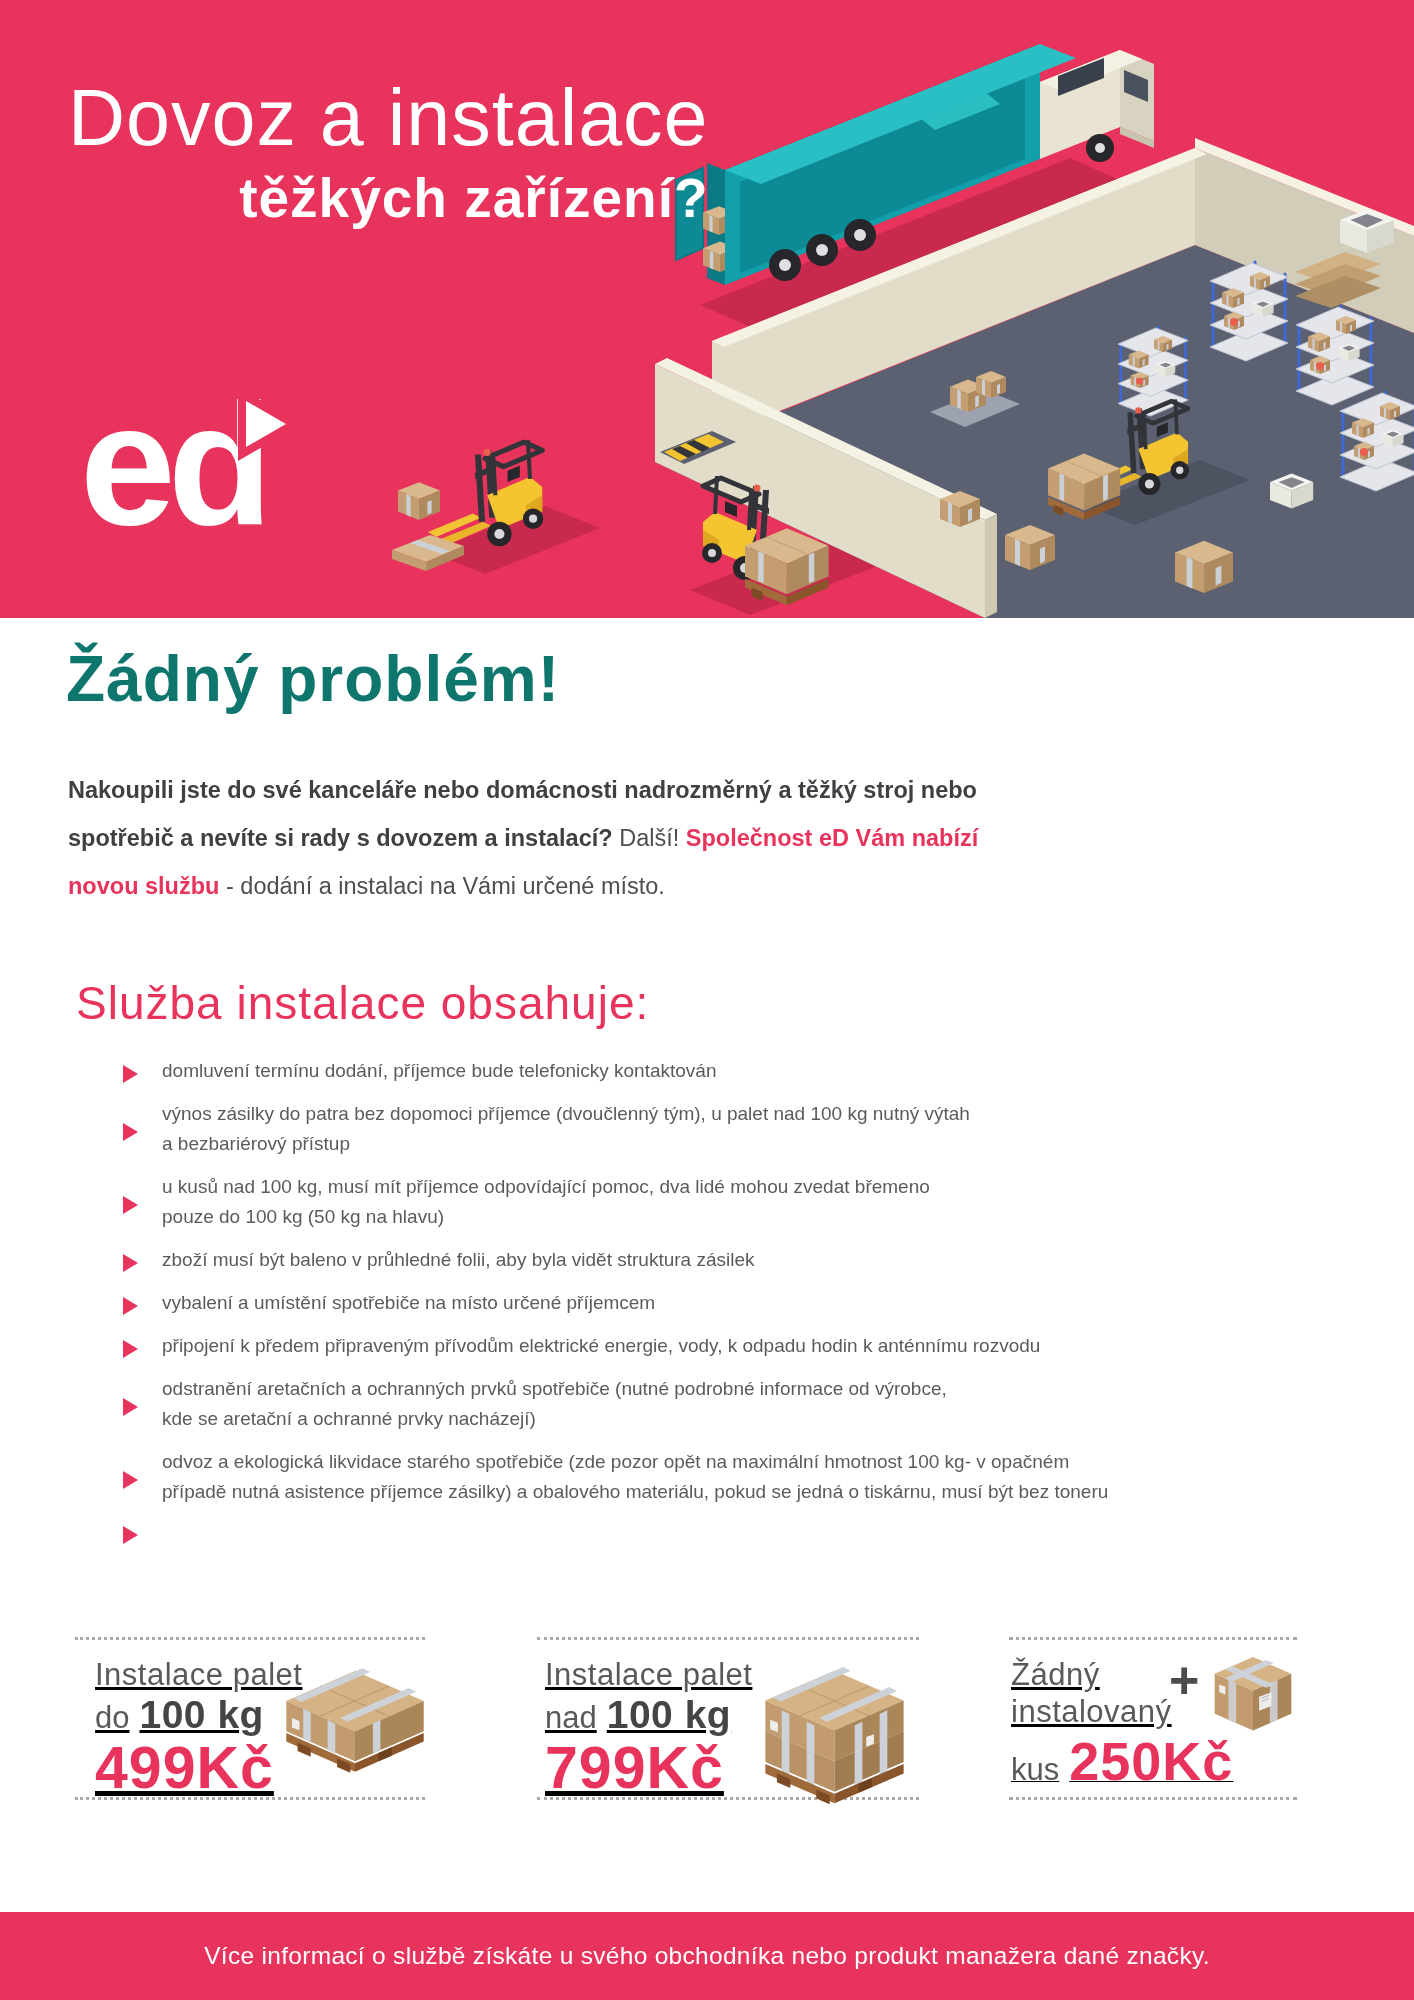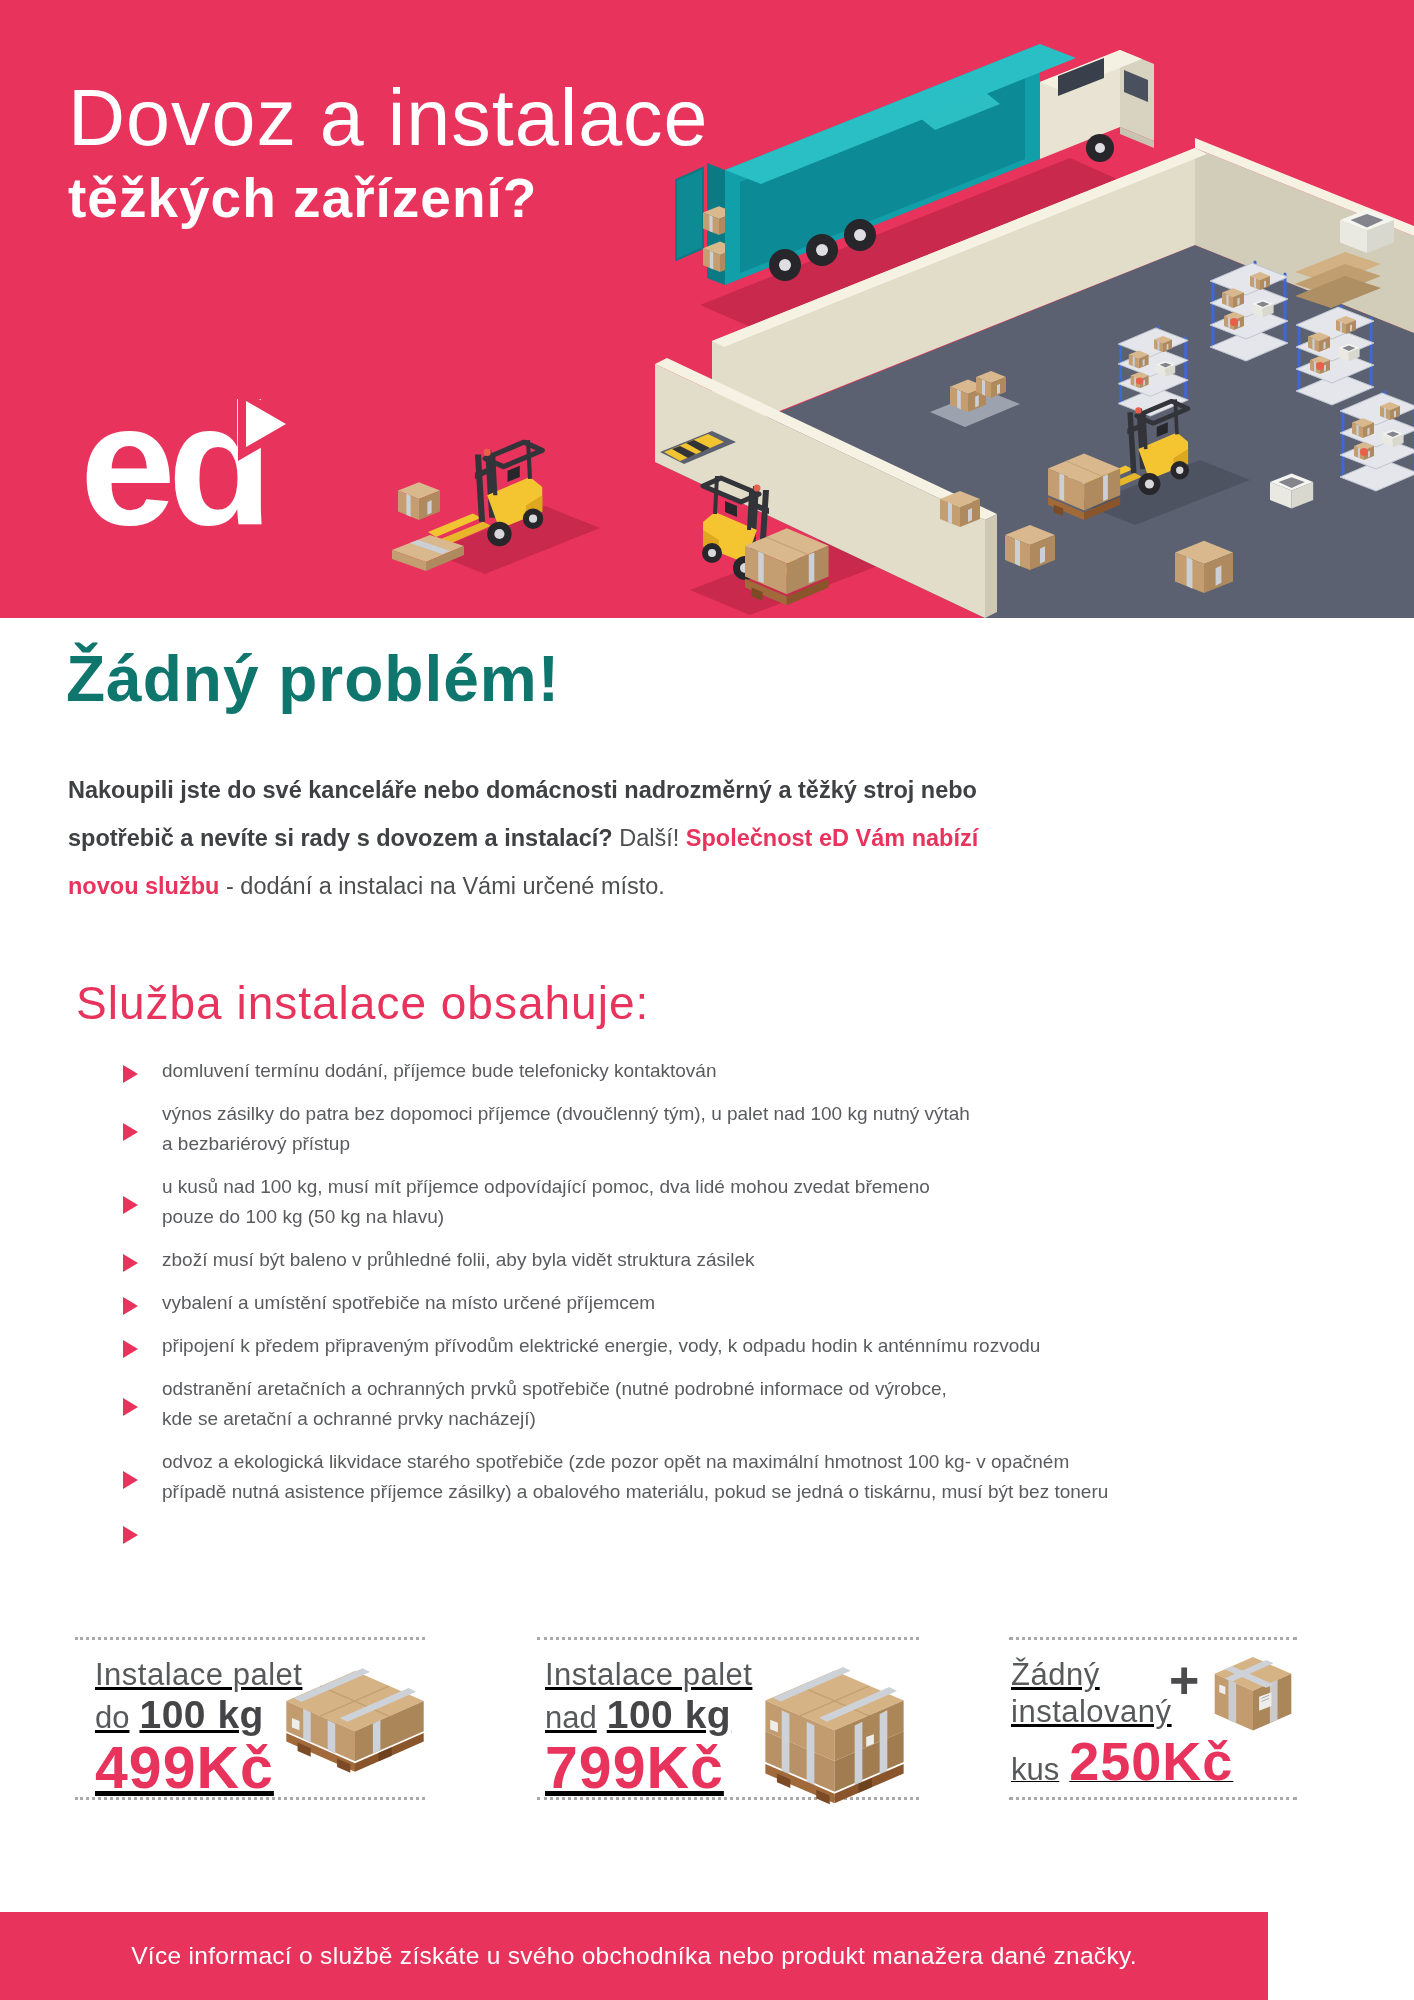--- a/index.html
+++ b/index.html
@@ -1,19 +1,19 @@
 <!DOCTYPE html>
 <html><head>
 <meta charset="utf-8">
 <style>
   html,body{margin:0;padding:0;background:#ffffff;}
   .page{position:relative;width:1414px;height:2000px;overflow:hidden;background:#ffffff;
         font-family:"Liberation Sans", sans-serif;}
   
-  .hero{position:absolute;left:0;top:0;width:1414px;height:618px;background:#8b5cf6;overflow:hidden;}
+  .hero{position:absolute;left:0;top:0;width:1414px;height:618px;background:#8b5cf6;overflow:hidden;text-align:right;}
   .hero-svg{position:absolute;left:0;top:0;}
   .hero-title{position:absolute;left:68px;top:78px;color:#ffffff;line-height:1.0;}
   .hero-title .t1{font-size:79px;font-weight:400;letter-spacing:1px;}
   .hero-title .t2{font-size:55px;font-weight:bold;letter-spacing:1px;margin-top:14px;}
   .logo{position:absolute;left:80px;top:372px;width:260px;height:180px;}
   
   .h2{position:absolute;left:66px;top:642px;font-size:64px;font-weight:700;color:#0f766e;letter-spacing:1px;}
   .intro{position:absolute;left:68px;top:766px;width:1050px;font-size:23.5px;line-height:48px;color:#4D4E50;}
   .intro .b{font-weight:bold;color:#3F4043;}
   .intro .pk{font-weight:bold;color:#E8335C;}
@@ -36,21 +36,21 @@
   .pc-l2 .w{font-size:39px;font-weight:bold;color:#454547;letter-spacing:.5px;}
   .pc-q{margin-right:10px;}
   .pc-price{font-size:59px;font-weight:bold;color:#E8335C;letter-spacing:1px;line-height:56px;}
   .pc-price-inline{font-size:54px;font-weight:bold;color:#E8335C;letter-spacing:1px;}
   .pc-img{position:absolute;}
   .pc1 .pc-img{left:200px;top:22px;}
   .pc2 .pc-img{left:214px;top:26px;}
   .pc3 .plus{position:absolute;left:160px;top:14px;font-size:52px;font-weight:bold;color:#4B4B4D;line-height:52px;}
   .pc3 .pc-img{left:198px;top:10px;}
   
-  .footer{position:absolute;left:0;top:1912px;width:1268px;height:88px;background:#E8335C;
+  .footer{position:absolute;left:0;top:1912px;width:1414px;height:88px;background:#E8335C;
           display:flex;align-items:center;justify-content:center;}
   .footer span{color:#ffffff;font-size:24.5px;letter-spacing:.3px;}
 </style>
 </head>
 <body>
 
 <div class="page">
 
   <div class="hero">
     <svg class="hero-svg" width="1414" height="618" viewBox="0 0 1414 618">

